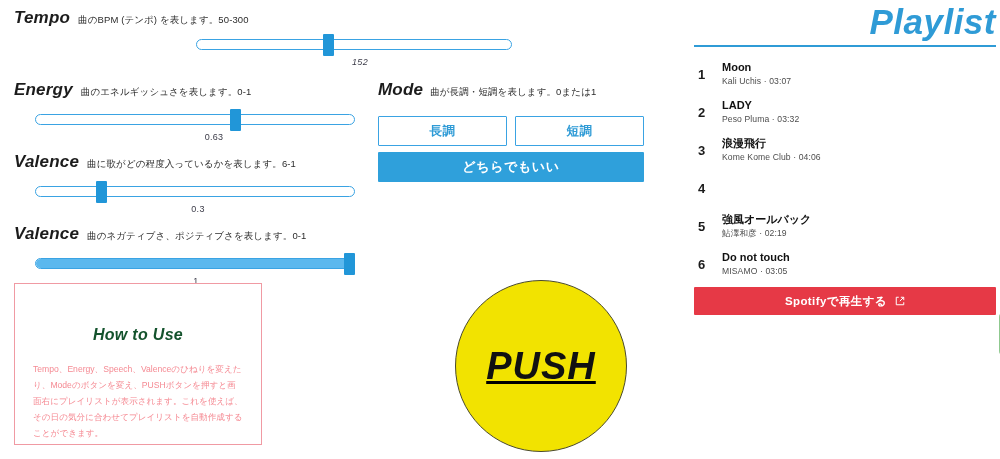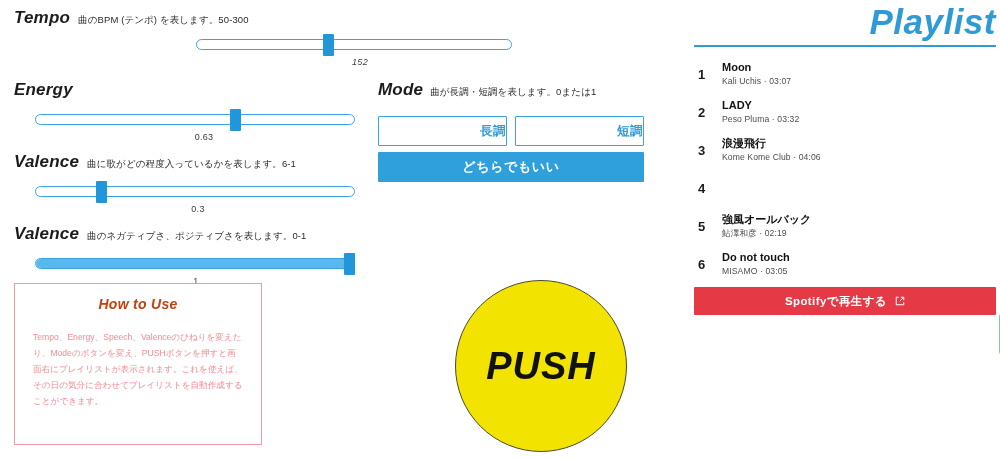--- a/index.html
+++ b/index.html
@@ -40,53 +40,53 @@
   .slider-value {
     position: absolute; top: 27px; font-size: 9px; color: #3b3b48;
     transform: translateX(-50%); letter-spacing: .3px;
   }
 
   
   .mode-block { position: absolute; left: 378px; top: 80px; width: 266px; }
   .mode-head { display: flex; align-items: baseline; gap: 7px; }
   .mode-row { display: flex; gap: 8px; margin-top: 16px; }
   .mode-btn {
-    flex: 1; height: 30px; line-height: 28px; text-align: right;
+    flex: 1; height: 30px; line-height: 28px; text-align: center;
     font-size: 12.5px; font-weight: bold; letter-spacing: .5px;
     border: 1px solid #3aa3e3; background: #ffffff; color: #2f9bd6;
     border-radius: 1px; cursor: pointer; user-select: none;
   }
   .mode-btn-wide {
     width: 266px; height: 30px; line-height: 30px; text-align: center;
     margin-top: 6px; font-size: 13px; font-weight: bold; letter-spacing: .6px;
     background: #2fa0db; color: #ffffff; border: none;
     border-radius: 1px; cursor: pointer; user-select: none;
   }
 
   
   .howto {
     position: absolute; left: 14px; top: 283px; width: 248px; height: 162px;
     border: 1px solid #f09aa3; background: #ffffff;
   }
   .howto-title {
-    margin-top: 12px; text-align: center;
-    font-size: 14px; font-weight: bold; font-style: italic;
-    color: #c2410c; letter-spacing: .3px;
+    margin-top: 42px; text-align: center;
+    font-size: 16px; font-weight: bold; font-style: italic;
+    color: #14532d; letter-spacing: .3px;
   }
   .howto-body {
     margin: 18px 18px 0 18px; font-size: 8.6px; line-height: 1.85;
     color: #f58a93; text-align: left;
   }
 
   
   .push-btn {
     position: absolute; left: 455px; top: 280px; width: 172px; height: 172px;
     border-radius: 50%; background: #f2e300; border: 1px solid #4a4a2c;
     display: flex; align-items: center; justify-content: center;
-    cursor: pointer; user-select: none;
+    cursor: pointer; user-select: none; text-decoration: underline;
   }
   .push-label {
     font-size: 38px; font-weight: bold; font-style: italic;
     color: #111111; letter-spacing: 1px;
   }
 
   
   .playlist { position: absolute; left: 694px; top: 0; width: 306px; height: 459px; }
   .pl-title {
     text-align: right; padding-right: 4px; margin-top: 2px;
@@ -135,27 +135,28 @@
     <div class="slider-wrap" style="position:absolute;left:0;top:30px;width:690px;">
       <div class="slider-track" style="left:196px;width:316px;"></div>
       <div class="slider-fill" style="left:197px;width:0px;"></div>
       <div class="slider-thumb" style="left:323px;"></div>
       <div class="slider-value" style="left:360px;font-style:italic;">152</div>
     </div>
 
     <div style="position:absolute;left:14px;top:80px;">
       <div class="field-head">
         <span class="field-title">Energy</span>
+        <span class="field-desc">曲のエネルギッシュさを表します。0-1</span>
       </div>
     </div>
     <div class="slider-wrap" style="position:absolute;left:0;top:105px;width:690px;">
       <div class="slider-track" style="left:35px;width:320px;"></div>
       <div class="slider-fill" style="left:36px;width:0px;"></div>
       <div class="slider-thumb" style="left:230px;"></div>
-      <div class="slider-value" style="left:204px;">0.63</div>
+      <div class="slider-value" style="left:214px;">0.63</div>
     </div>
 
     <div style="position:absolute;left:14px;top:152px;">
       <div class="field-head">
         <span class="field-title">Valence</span>
         <span class="field-desc">曲に歌がどの程度入っているかを表します。6-1</span>
       </div>
     </div>
     <div class="slider-wrap" style="position:absolute;left:0;top:177px;width:690px;">
       <div class="slider-track" style="left:35px;width:320px;"></div>

